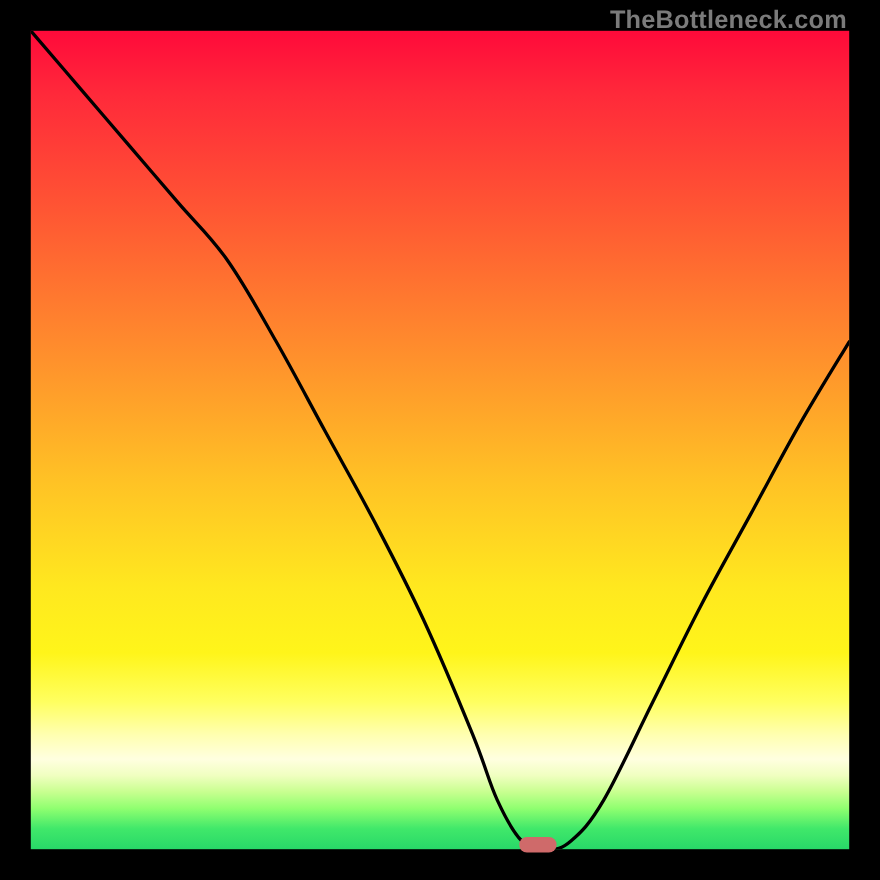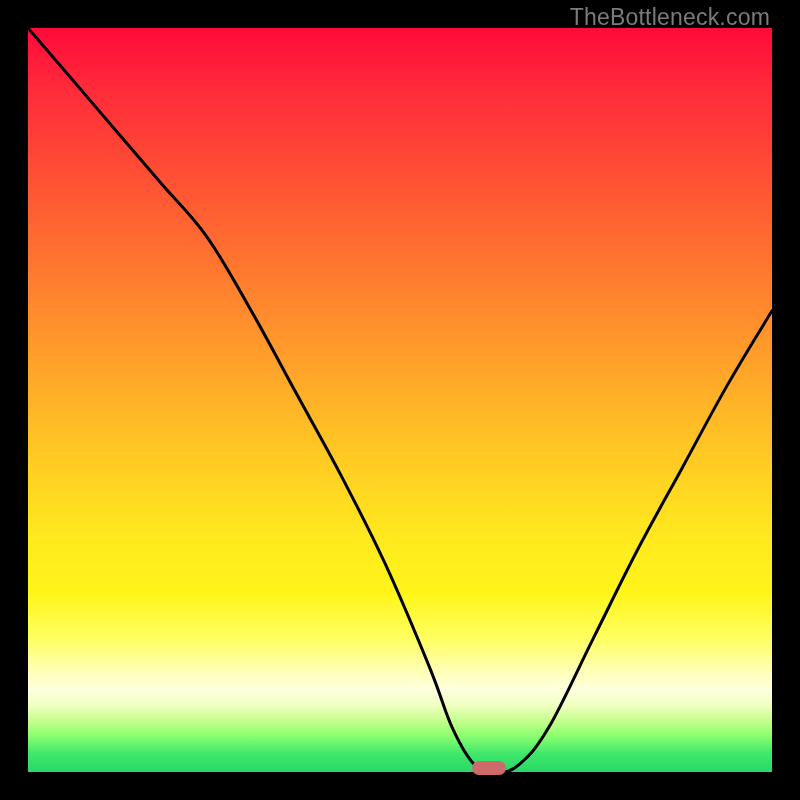--- a/index.html
+++ b/index.html
@@ -39,21 +39,21 @@
       #40e86a 97.5%,
       #28d868 100%
     );
   }
   .watermark {
     position: absolute;
     top: 4px;
     right: 30px;
     font-family: Arial, Helvetica, sans-serif;
     font-size: 23px;
-    font-weight: 400;
+    font-weight: 700;
     color: #7b7b7b;
     letter-spacing: 0.2px;
   }
   svg.curve {
     position: absolute;
     left: 0;
     top: 0;
     width: 744px;
     height: 744px;
     display: block;

